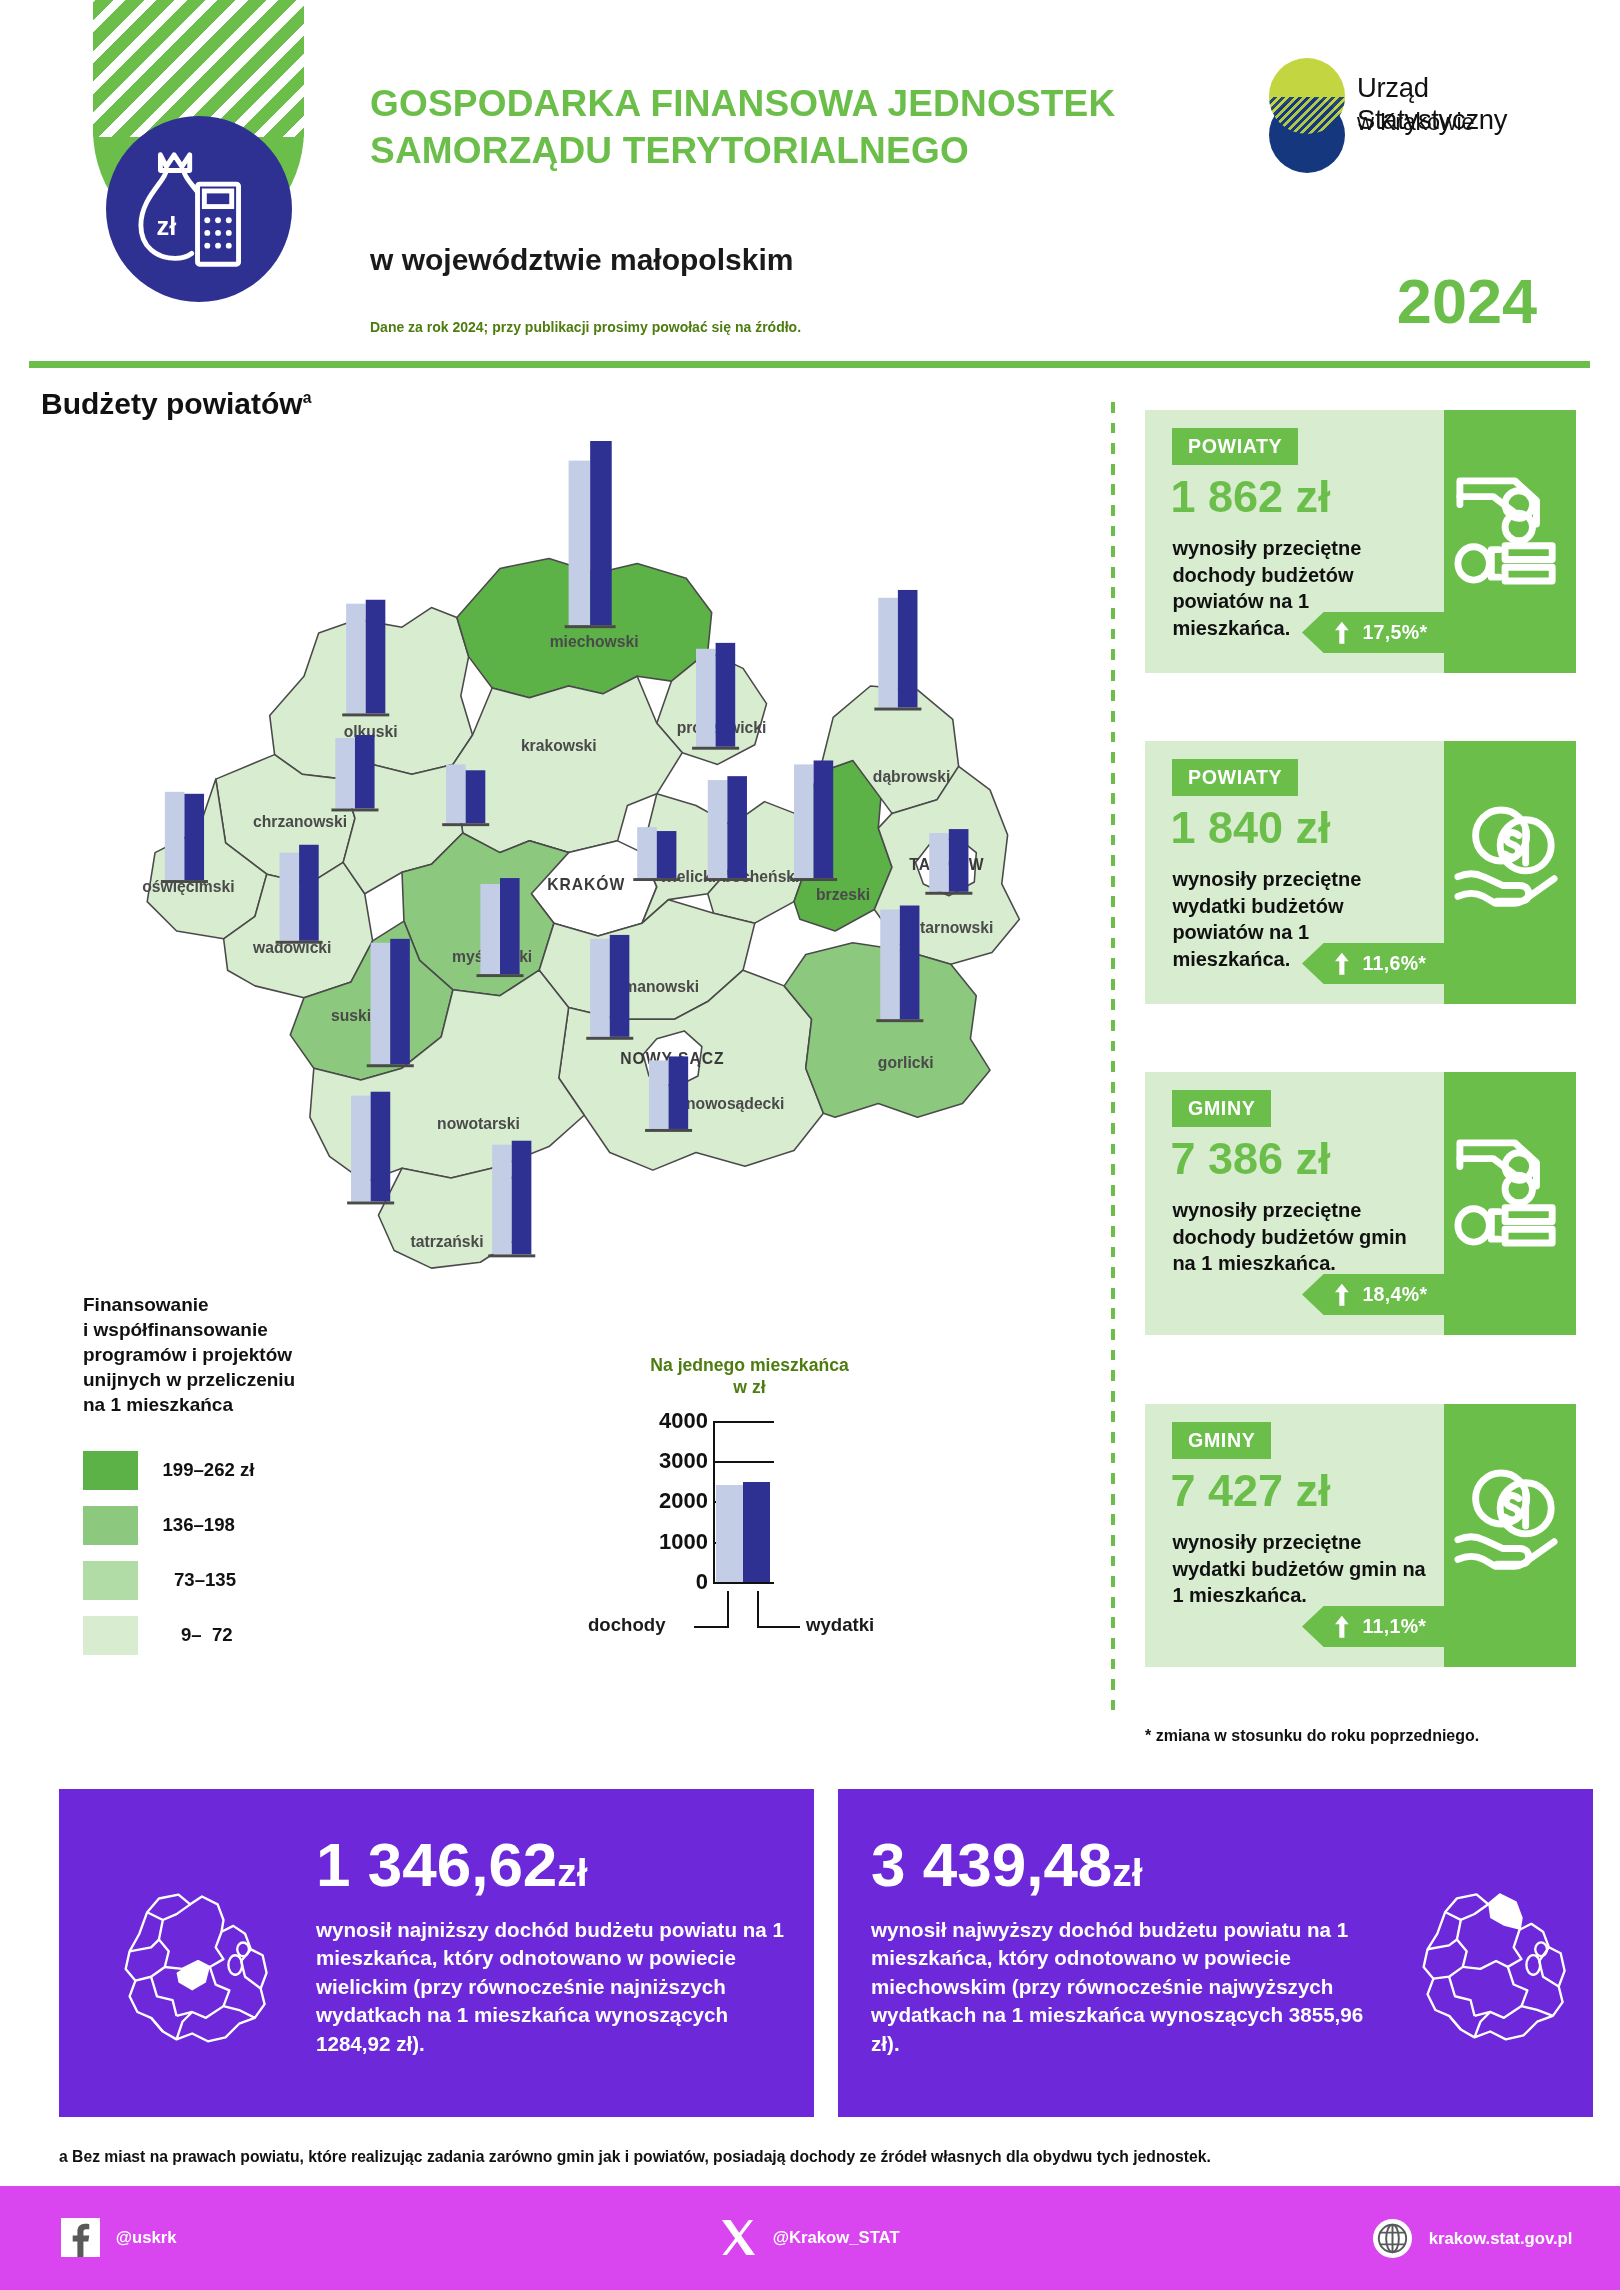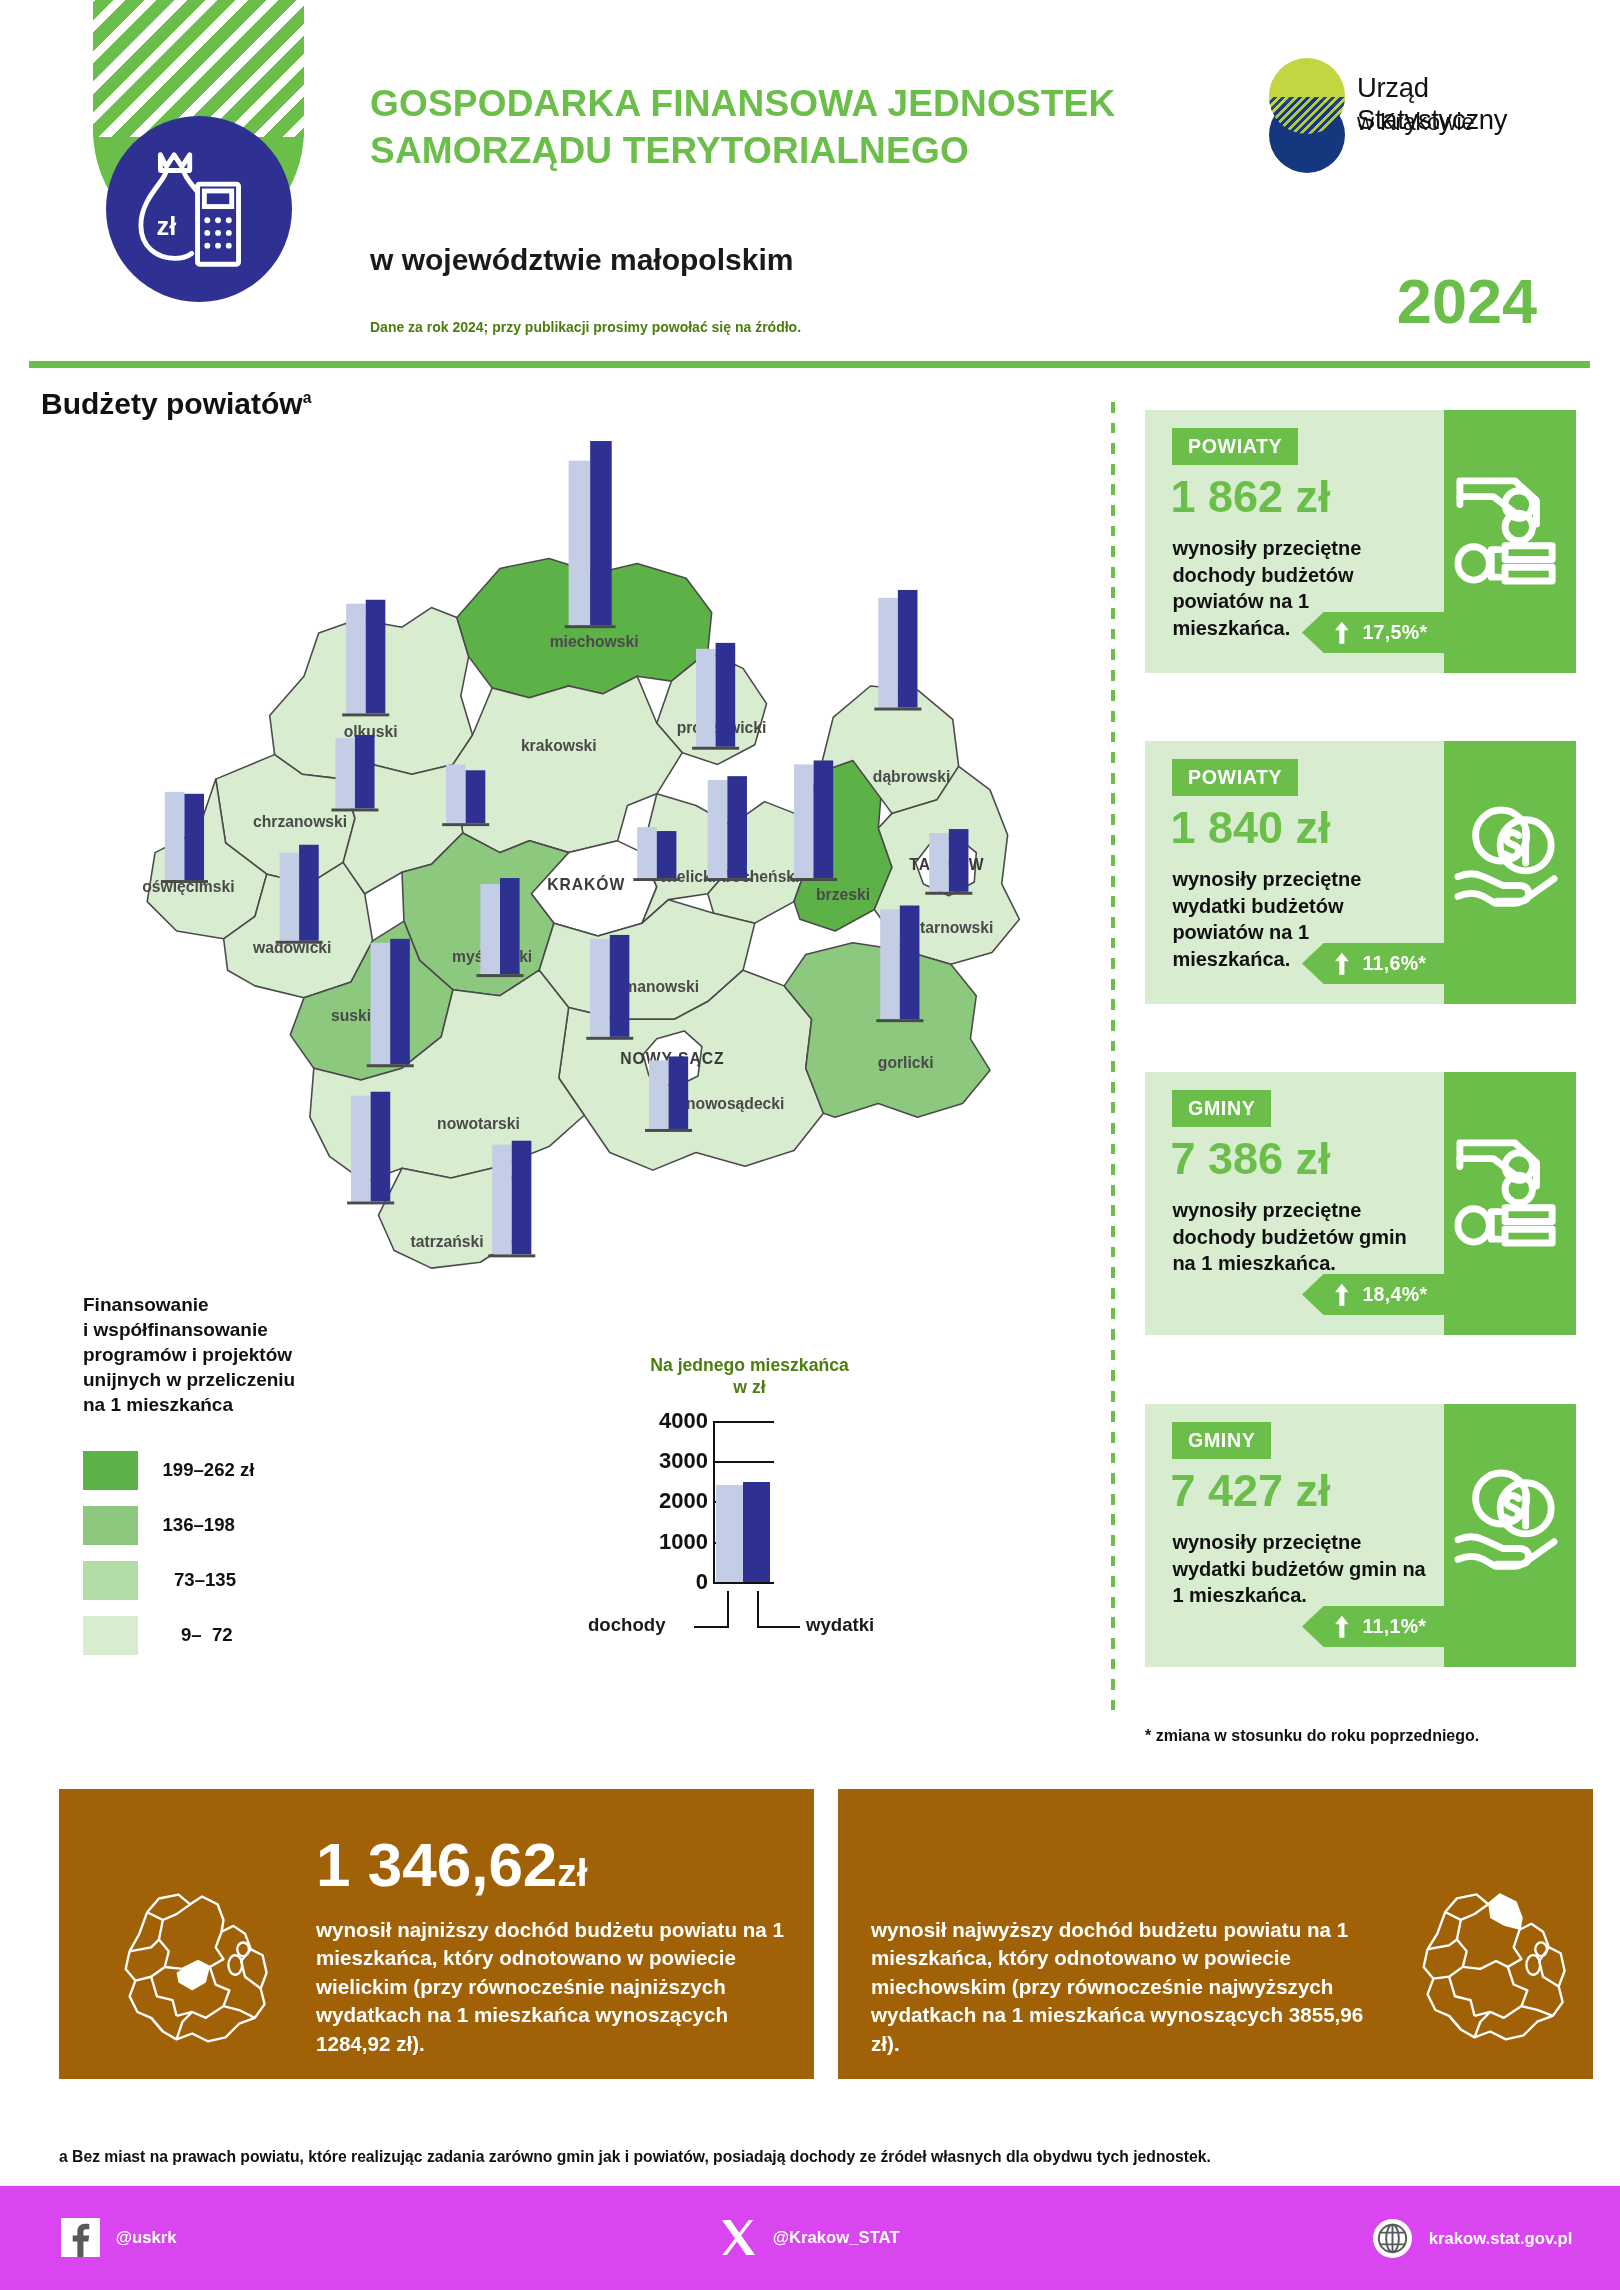--- a/index.html
+++ b/index.html
@@ -140,21 +140,21 @@
   .sc-change .arrow-up { margin-left:33px; width:13.7px; }
   .sc-change .pct { margin-left:13.7px; font-size:19.6px; font-weight:bold; letter-spacing:0.3px;}
   .sc-icon { position:absolute; right:13.7px; top:61px; }
 
   #footnote-star {
     position:absolute; left:1145px; top:1727px;
     font-size:16px; font-weight:bold; color:#111;
   }
 
   
-  .hl-panel { position:absolute; top:1789px; height:290px; background:#a16207; color:#fff; }
+  .hl-panel { position:absolute; top:1789px; height:328px; background:#6d28d9; color:#fff; }
   #hl-left  { left:59px;  width:755px; }
   #hl-right { left:838px; width:755px; }
   .hl-value { position:absolute; font-size:62px; font-weight:bold; line-height:1; white-space:pre; }
   .hl-value .zl { font-size:39px; }
   .hl-text { position:absolute; width:470px; font-size:20.6px; font-weight:bold; line-height:1.38; }
   #hl-left .hl-value  { left:257px; top:45px; }
   #hl-left .hl-text   { left:257px; top:127px; }
   #hl-left .hl-map    { position:absolute; left:49px;  top:86px; }
   #hl-right .hl-value { left:33px;  top:45px; }
   #hl-right .hl-text  { left:33px;  top:127px; width:510px;}
@@ -614,20 +614,21 @@
       <ellipse cx="130" cy="92" rx="7" ry="10"></ellipse>
       <ellipse cx="138" cy="76" rx="6" ry="7"></ellipse>
     </g>
     <path d="M76 96 L92 88 L104 94 L100 110 L86 118 L72 110 L70 100 Z" fill="#fff"></path>
   </svg>
   <div class="hl-value"><span>1 346,62</span><span class="zl">zł</span></div>
   <div class="hl-text">wynosił najniższy dochód budżetu powiatu na 1 mieszkańca, który odnotowano w powiecie wielickim (przy równocześnie najniższych wydatkach na 1 mieszkańca wynoszących 1284,92 zł).</div>
 </div>
 
 <div class="hl-panel" id="hl-right">
+  <div class="hl-value"><span>3 439,48</span><span class="zl">zł</span></div>
   <div class="hl-text">wynosił najwyższy dochód budżetu powiatu na 1 mieszkańca, który odnotowano w powiecie miechowskim (przy równocześnie najwyższych wydatkach na 1 mieszkańca wynoszących 3855,96 zł).</div>
   <svg class="hl-map" width="186" height="186" viewBox="0 0 190 190">
     <g fill="none" stroke="#fff" stroke-width="2.4" stroke-linejoin="round">
       <path d="M32 66 L40 44 L52 30 L72 26 L84 36 L96 26 L112 34 L118 50 L116 62 L128 56 L140 64 L146 80 L158 86 L162 104 L156 120 L160 136 L150 150 L134 156 L120 170 L102 174 L86 166 L70 172 L56 164 L44 150 L30 144 L22 128 L28 112 L18 100 L22 82 Z"></path>
       <path d="M40 44 L56 52 L70 46 L84 36"></path>
       <path d="M56 52 L52 72 L62 84 L58 100"></path>
       <path d="M22 82 L44 78 L52 72"></path>
       <path d="M28 112 L44 110 L58 100"></path>
       <path d="M58 100 L76 102 L92 94 L104 100"></path>
       <path d="M116 62 L110 80 L118 92 L104 100"></path>

